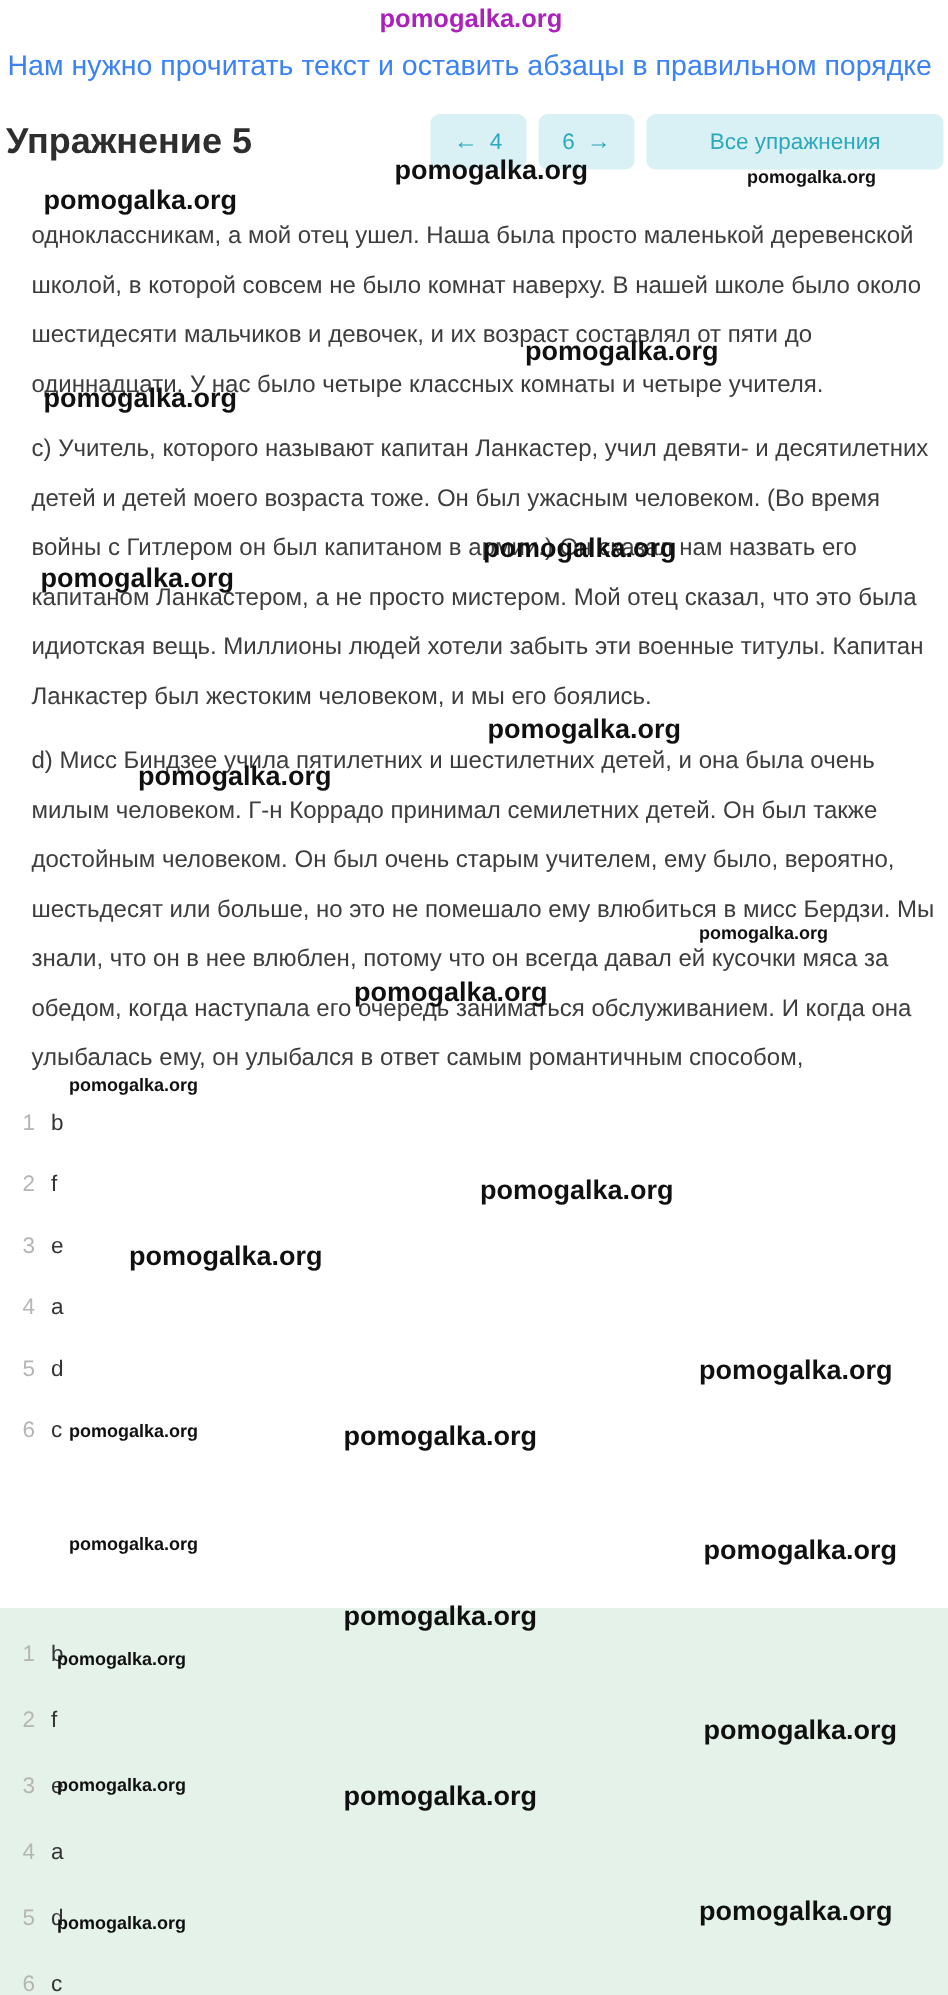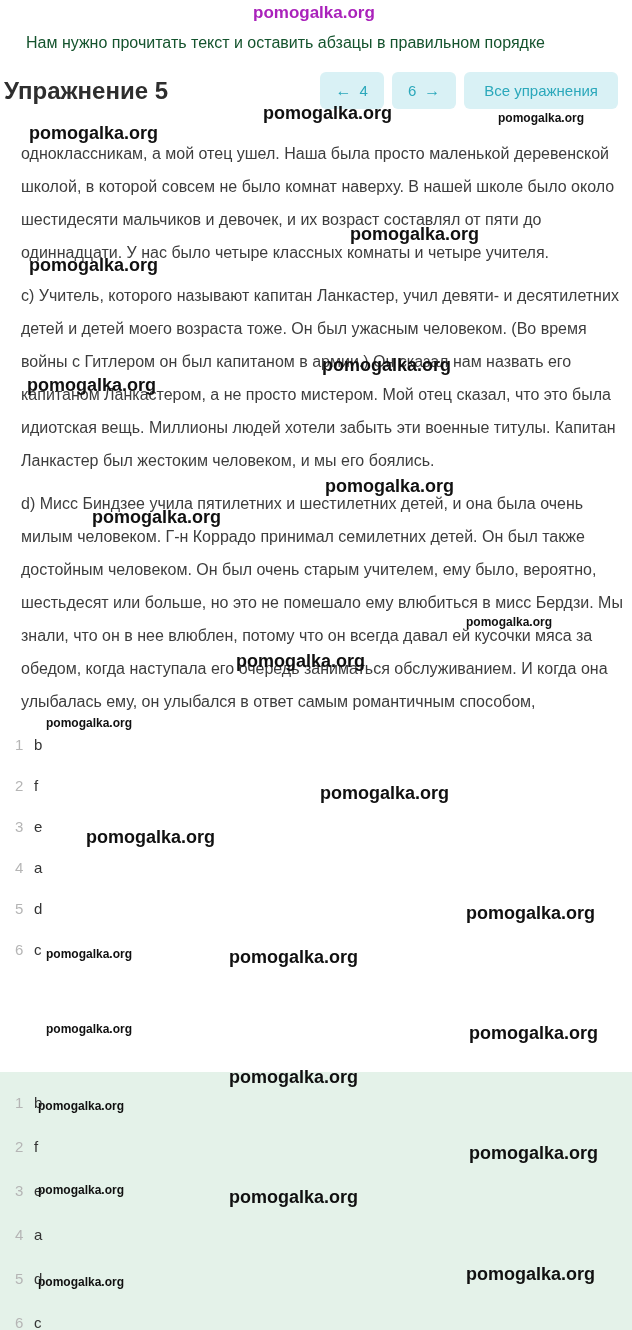--- a/index.html
+++ b/index.html
@@ -8,45 +8,44 @@
     position: relative;
     background: #ffffff;
     font-family: "Liberation Sans", sans-serif;
     color: var(--text, #3d3d3d);
     overflow: hidden;
   }
   .page { position: relative; width: 100%; height: 100%; }
 
   .instruction {
     padding: 34px 6px 0 5px;
-    font-size: 16px;
-    color: #14532d;
-    margin-left: 21px;
+    font-size: 19px;
+    color: #3b82f6;
   }
 
   .header-row {
     display: flex; align-items: center;
-    margin: 20px 14px 0 4px;
+    margin: 20px 3px 0 4px;
   }
   .title {
     font-size: 24px; font-weight: 700; color: #2e2e2e;
     margin: 0; flex: 0 0 auto;
   }
   .nav { margin-left: auto; display: flex; gap: 8px; }
   .btn {
     background: var(--btn-bg, #d9f1f5);
     color: var(--accent, #2ba8bb);
     border: none; border-radius: 6px;
     font-size: 15px; font-family: inherit;
     padding: 10px 16px;
     display: flex; align-items: center; gap: 8px;
     cursor: pointer;
   }
   .btn .arrow { font-size: 16px; line-height: 1; }
-  .btn-all { padding: 10px 20px; }
+  .btn-all { padding: 10px 42px; }
 
   .text {
     padding: 28px 6px 0 5px;
     font-size: 16px; line-height: 33px;
     color: #3d3d3d;
   }
   .text p { margin: 0 0 10px 16px; }
 
   .answers { padding: 0 0 0 15px; margin-top: -4px; }
   .answer-row { display: flex; align-items: center; height: 41px; font-size: 15px; }

